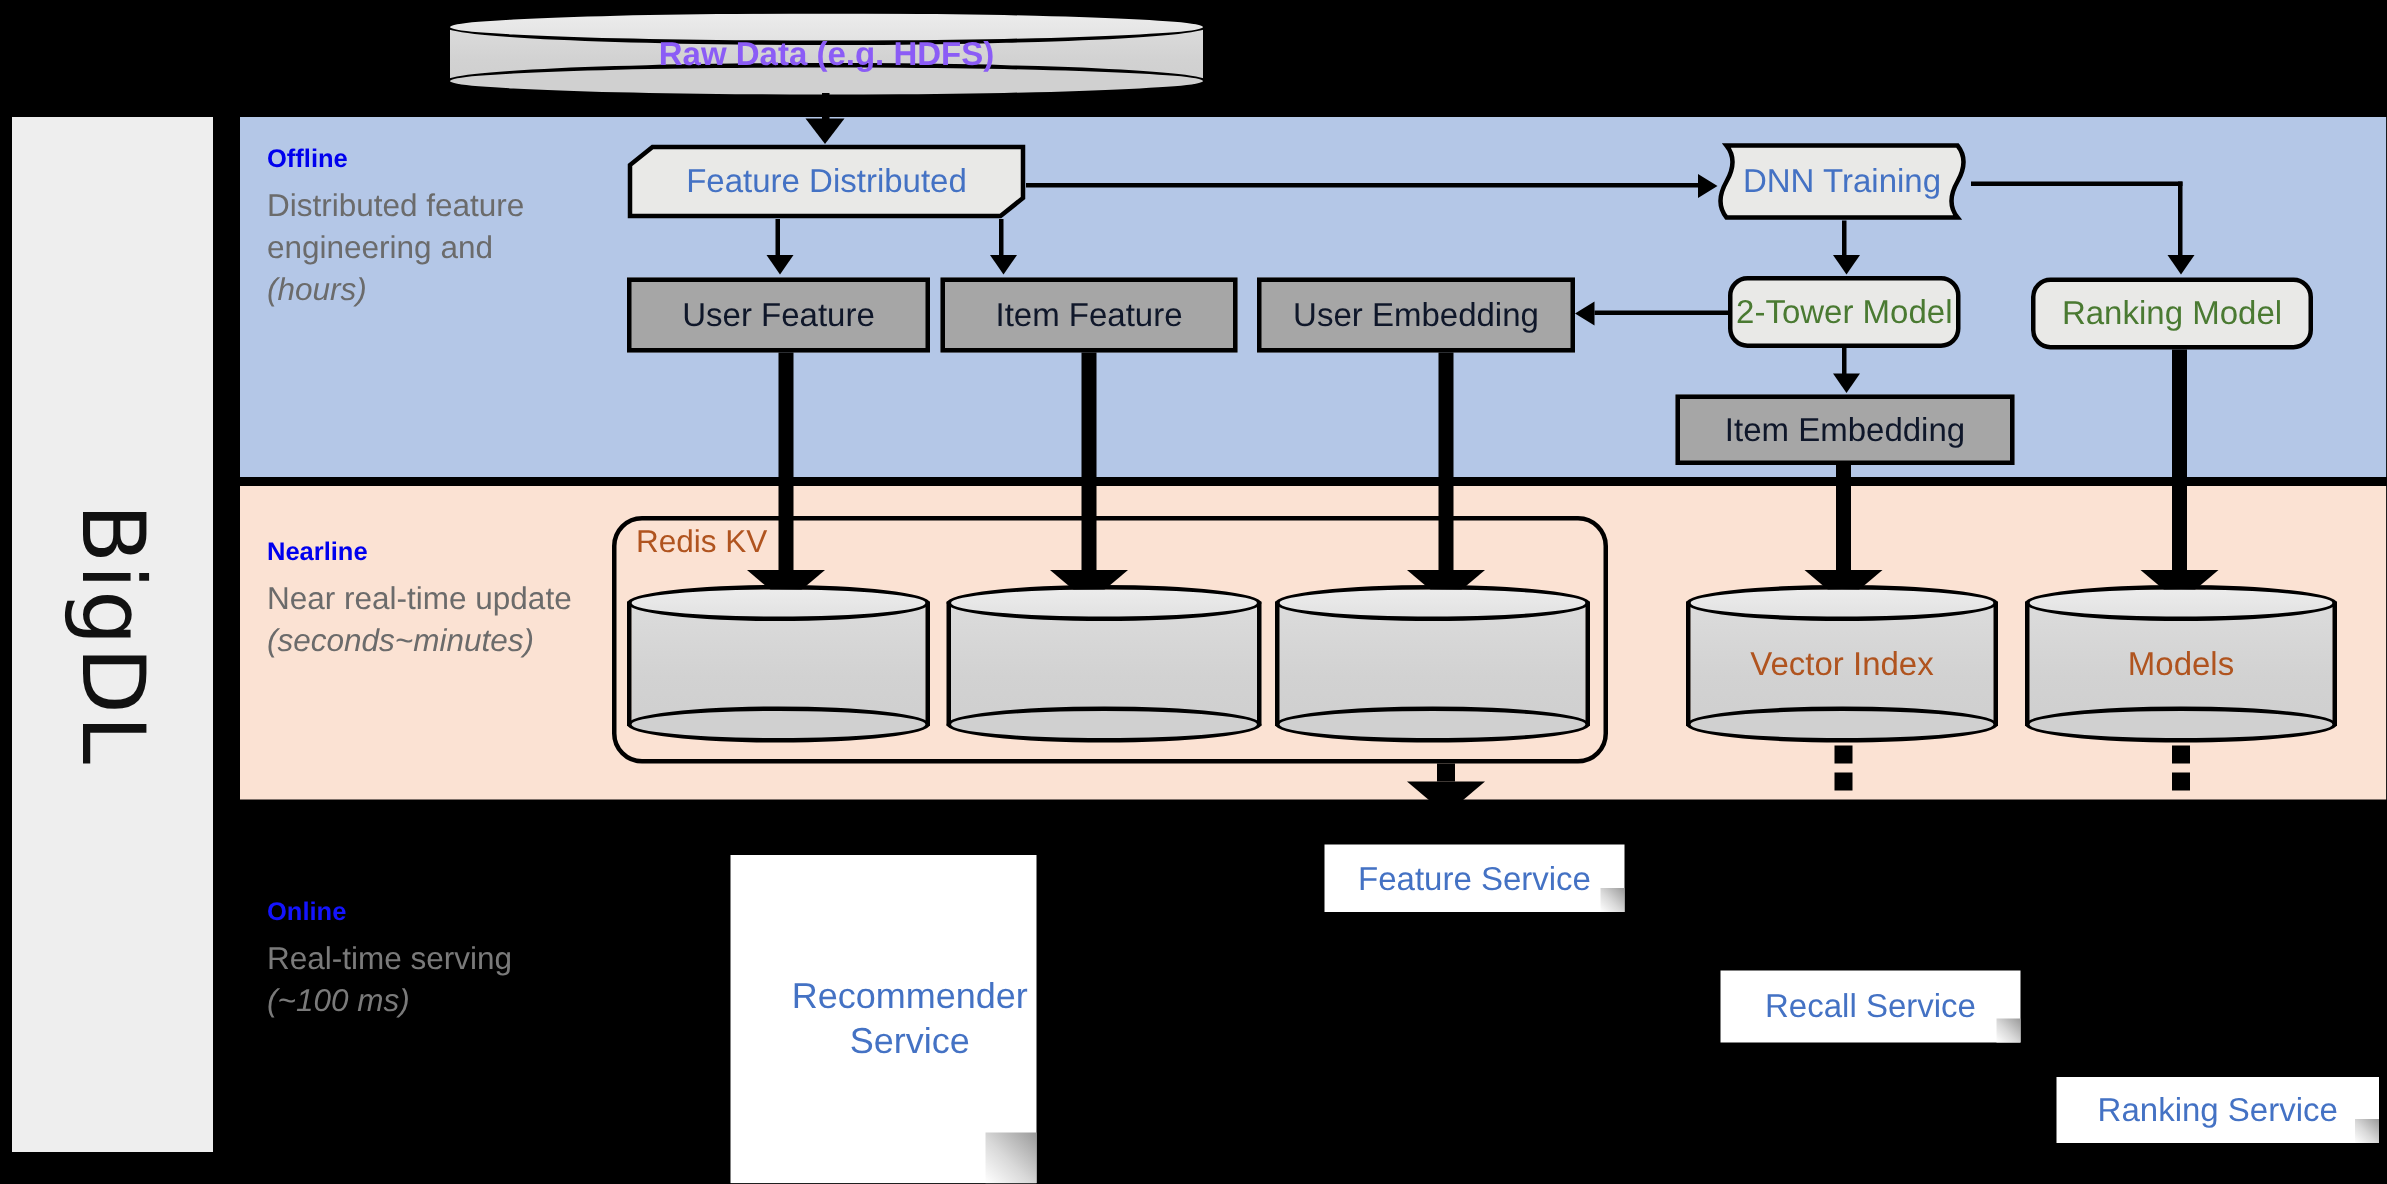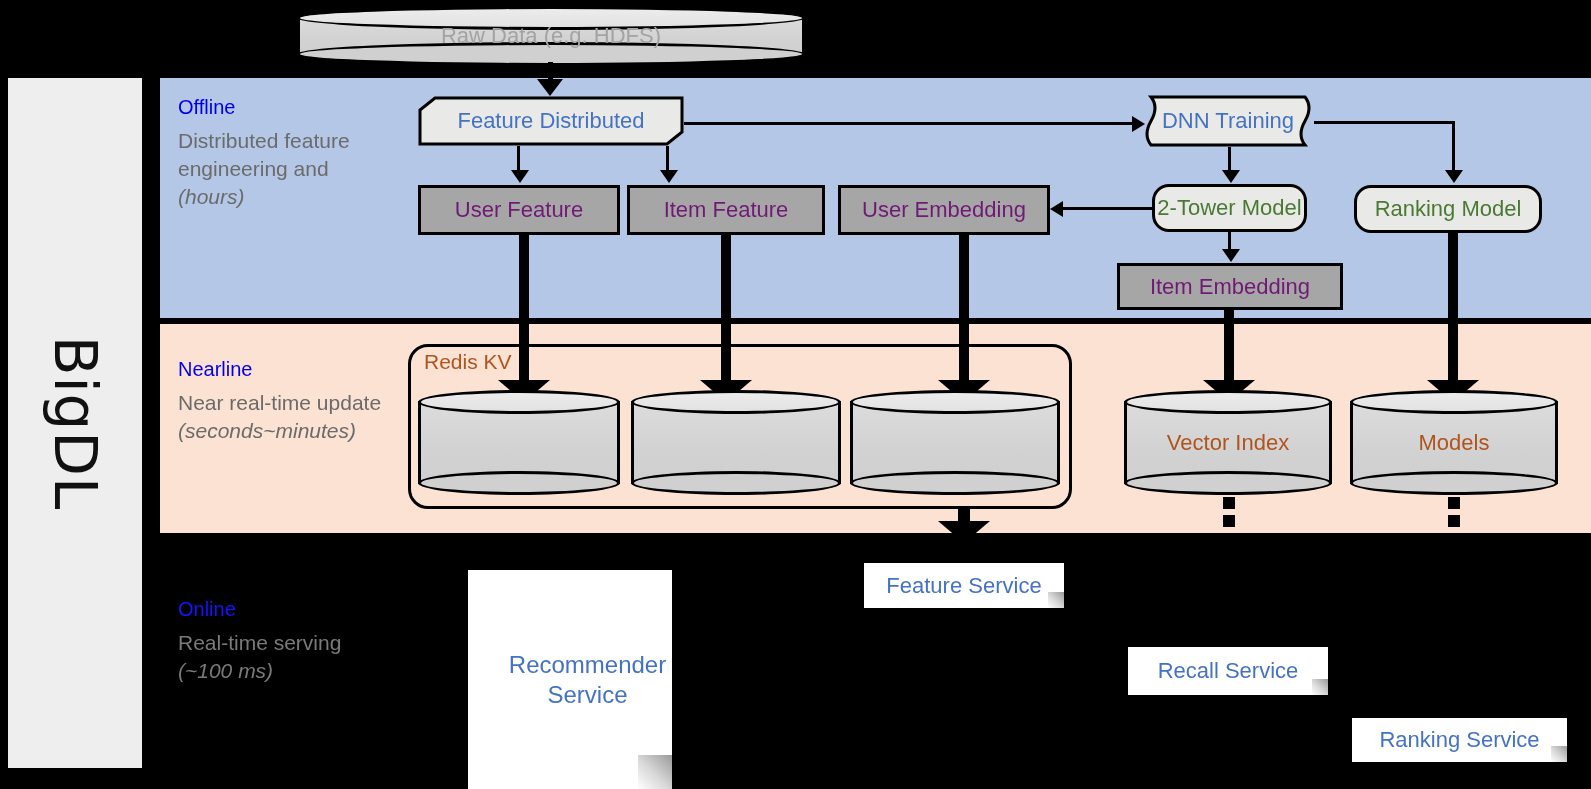--- a/index.html
+++ b/index.html
@@ -17,39 +17,39 @@
   #brand-strip{position:absolute;left:8px;top:78px;width:134px;height:690px;background:#eeeeee;}
   #brand-label{position:absolute;left:8px;top:78px;width:134px;height:690px;
     display:flex;align-items:center;justify-content:center;}
   #brand-label span{
     transform:rotate(90deg);white-space:nowrap;
     font-size:58px;color:#111;letter-spacing:1px;
     font-family:"DejaVu Sans",sans-serif;}
 
   
   .band-text{position:absolute;width:215px;}
-  .band-title{font-size:20px;color:#0000ee;font-weight:400;margin-bottom:8px;}
+  .band-title{font-size:17px;color:#0000ee;font-weight:700;margin-bottom:8px;}
   .band-desc{font-size:21px;color:#6b6b6b;line-height:1.33;}
   .band-desc i{font-style:italic;}
   #txt-offline{left:178px;top:96px;}
   #txt-nearline{left:178px;top:358px;}
   #txt-online{left:178px;top:598px;}
   #txt-online .band-title{color:#1414ff;}
   #txt-online .band-desc{color:#7a7a7a;}
 
   
   .node{position:absolute;box-sizing:border-box;display:flex;align-items:center;
         justify-content:center;text-align:center;line-height:1.14;}
 
   
-  .gray-box{background:#a6a6a6;border:3px solid #000;color:#701a75;font-size:22px;}
+  .gray-box{background:#a6a6a6;border:3px solid #000;color:#0f172a;font-size:22px;}
 
   
   .proc{background:#e9e9e7;color:#4472c4;font-size:22px;}
-  .proc.green{color:#4a7a32;border-radius:17px;}
+  .proc.green{color:#4a7a32;}
   .rounded{border:3px solid #000;border-radius:13px;}
 
   
   .cutcorner{border:none;background:transparent;}
   .cutcorner .lbl{position:relative;z-index:2;}
 
   
   .bracket{background:transparent;border:none;}
   .bracket .lbl{position:relative;z-index:3;}
 
@@ -60,21 +60,21 @@
     border-left:3px solid #000;border-right:3px solid #000;}
   .cyl .top{position:absolute;left:0;right:0;top:0;height:24px;border-radius:50%;
     background:linear-gradient(180deg,#ececec,#e2e2e2);border:3px solid #000;box-sizing:border-box;}
   .cyl .bot{position:absolute;left:0;right:0;bottom:0;height:24px;border-radius:50%;
     background:#d0d0d0;border:3px solid #000;box-sizing:border-box;}
   .cyl .lbl{position:absolute;inset:0;display:flex;align-items:center;justify-content:center;
     font-size:22px;z-index:4;color:#b0541f;}
 
   
   .doc{position:absolute;background:#fff;color:#4472c4;display:flex;align-items:center;
-    justify-content:center;text-align:center;font-size:22px;line-height:1.25;}
+    justify-content:center;text-align:center;font-size:22px;line-height:1.25;margin-left:19px;}
   .doc .fold{position:absolute;right:0;bottom:0;width:16px;height:16px;
     background:linear-gradient(225deg,#9a9a9a 0%,#d9d9d9 55%,#ffffff 100%);}
   .doc.big{font-size:24px;padding-left:35px;}
   .doc.big .fold{width:34px;height:34px;}
 
   
   .ln{position:absolute;background:#000;}
   .arrowdown{position:absolute;width:0;height:0;border-left:9px solid transparent;
     border-right:9px solid transparent;border-top:13px solid #000;}
   .arrowdown.fat{border-left-width:13px;border-right-width:13px;border-top-width:17px;}
@@ -116,21 +116,21 @@
 
   <div class="band-text" id="txt-online">
     <div class="band-title">Online</div>
     <div class="band-desc"><span>Real-time serving </span><i>(~100 ms)</i></div>
   </div>
 
   <div class="cyl" style="left:297px;top:6px;width:508px;height:60px;">
     <div class="body"></div>
     <div class="bot"></div>
     <div class="top"></div>
-    <div class="lbl" style="color:#a3a3a3;">Raw Data (e.g. HDFS)</div>
+    <div class="lbl" style="color:#8b5cf6;font-weight:bold;">Raw Data (e.g. HDFS)</div>
   </div>
 
   <div class="ln" style="left:548px;top:62px;width:5px;height:22px;"></div>
   <div class="arrowdown fat" style="left:537px;top:79px;"></div>
 
   <div class="node cutcorner" style="left:418px;top:96px;width:266px;height:50px;">
     <svg width="266" height="50" style="position:absolute;left:0;top:0;">
       <polygon points="17,2 264,2 264,36 249,48 2,48 2,14" fill="#e9e9e7" stroke="#000" stroke-width="3"></polygon>
     </svg>
     <span class="lbl" style="color:#4472c4;font-size:22px;">Feature Distributed</span>

